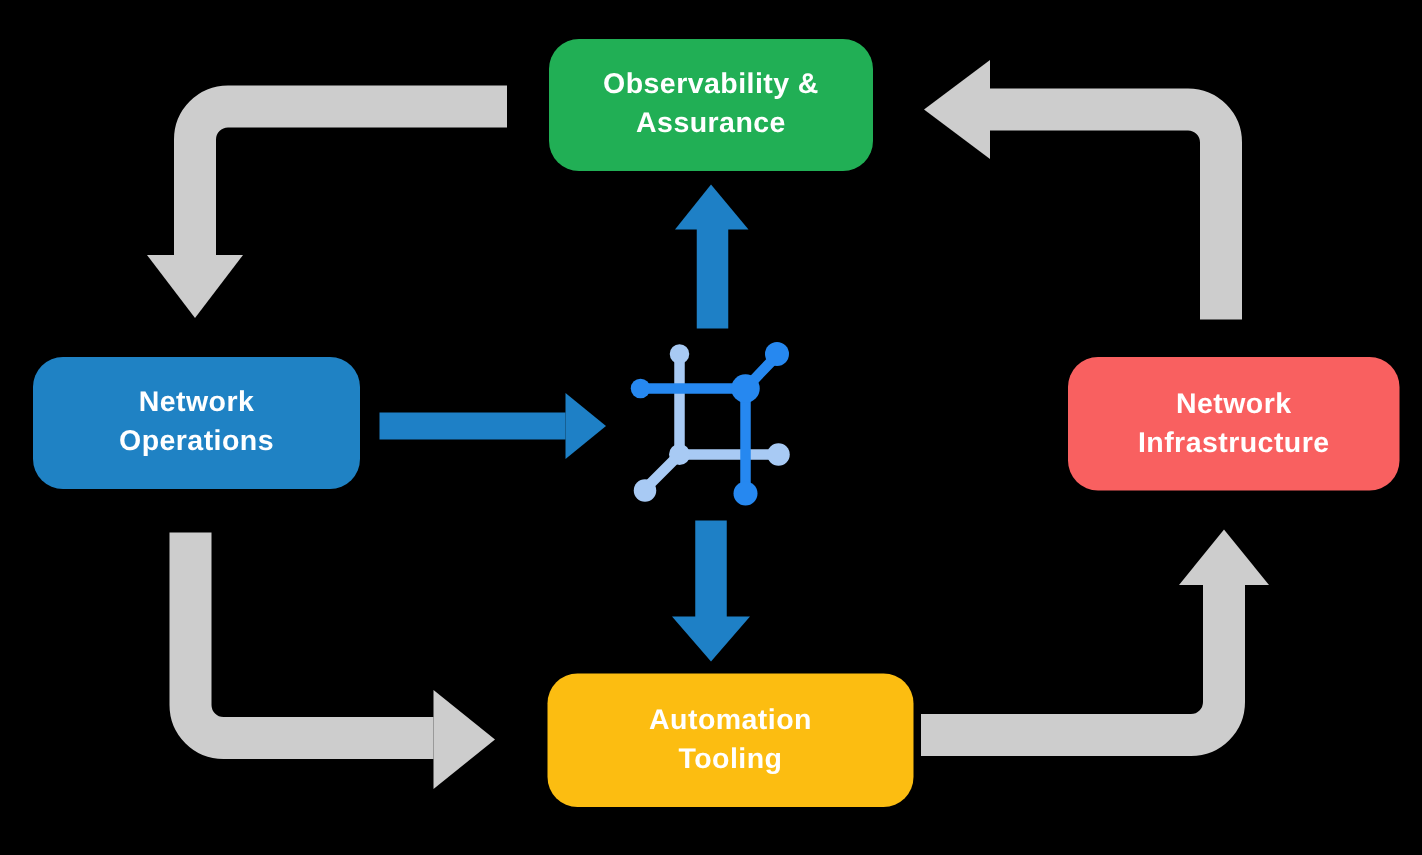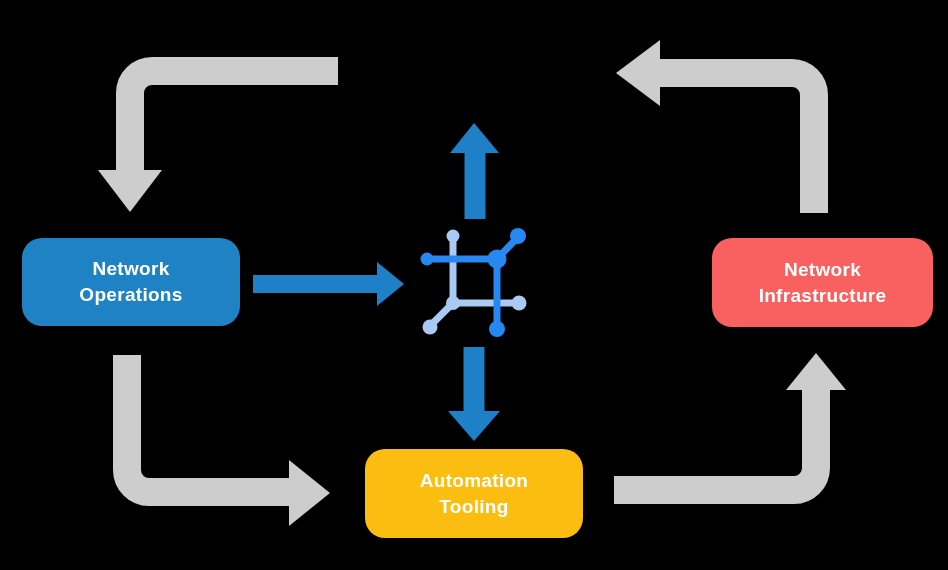--- a/index.html
+++ b/index.html
@@ -25,21 +25,21 @@
     color: #ffffff;
     font-size: 19px;
     font-weight: 600;
     line-height: 26px;
     letter-spacing: 0.3px;
     white-space: pre-line;
   }
   #node-observability { left: 366px; top: 26px;  width: 216px; height: 88px; background: #21AF55; }
   #node-operations    { left: 22px;  top: 238px; width: 218px; height: 88px; background: #1F82C4; }
   #node-infrastructure{ left: 712px; top: 238px; width: 221px; height: 89px; background: #F96060; }
-  #node-automation    { left: 365px; top: 449px; width: 218px; height: 89px; background: #FCBD11; }
+  #node-automation    { left: 365px; top: 449px; width: 244px; height: 89px; background: #FCBD11; }
   #arrow-layer {
     position: absolute;
     left: 0; top: 0;
     width: 948px; height: 570px;
   }
 </style>
 </head>
 <body>
 
 <div id="stage">
@@ -98,20 +98,24 @@
         <path d="M 497 259 L 518 237" fill="none" stroke="#2688F0" stroke-width="7"></path>
         <path d="M 497 259 V 329" fill="none" stroke="#2688F0" stroke-width="7"></path>
         <circle cx="427" cy="259" r="6.5" fill="#2688F0"></circle>
         <circle cx="518" cy="236" r="8" fill="#2688F0"></circle>
         <circle cx="497" cy="259" r="9.5" fill="#2688F0"></circle>
         <circle cx="497" cy="329" r="8" fill="#2688F0"></circle>
       </g>
     </g>
   </svg>
 
+  <div class="node" id="node-observability">
+    <span>Observability &amp;
+Assurance</span>
+  </div>
 
   <div class="node" id="node-operations">
     <span>Network
 Operations</span>
   </div>
 
   <div class="node" id="node-infrastructure">
     <span>Network
 Infrastructure</span>
   </div>

